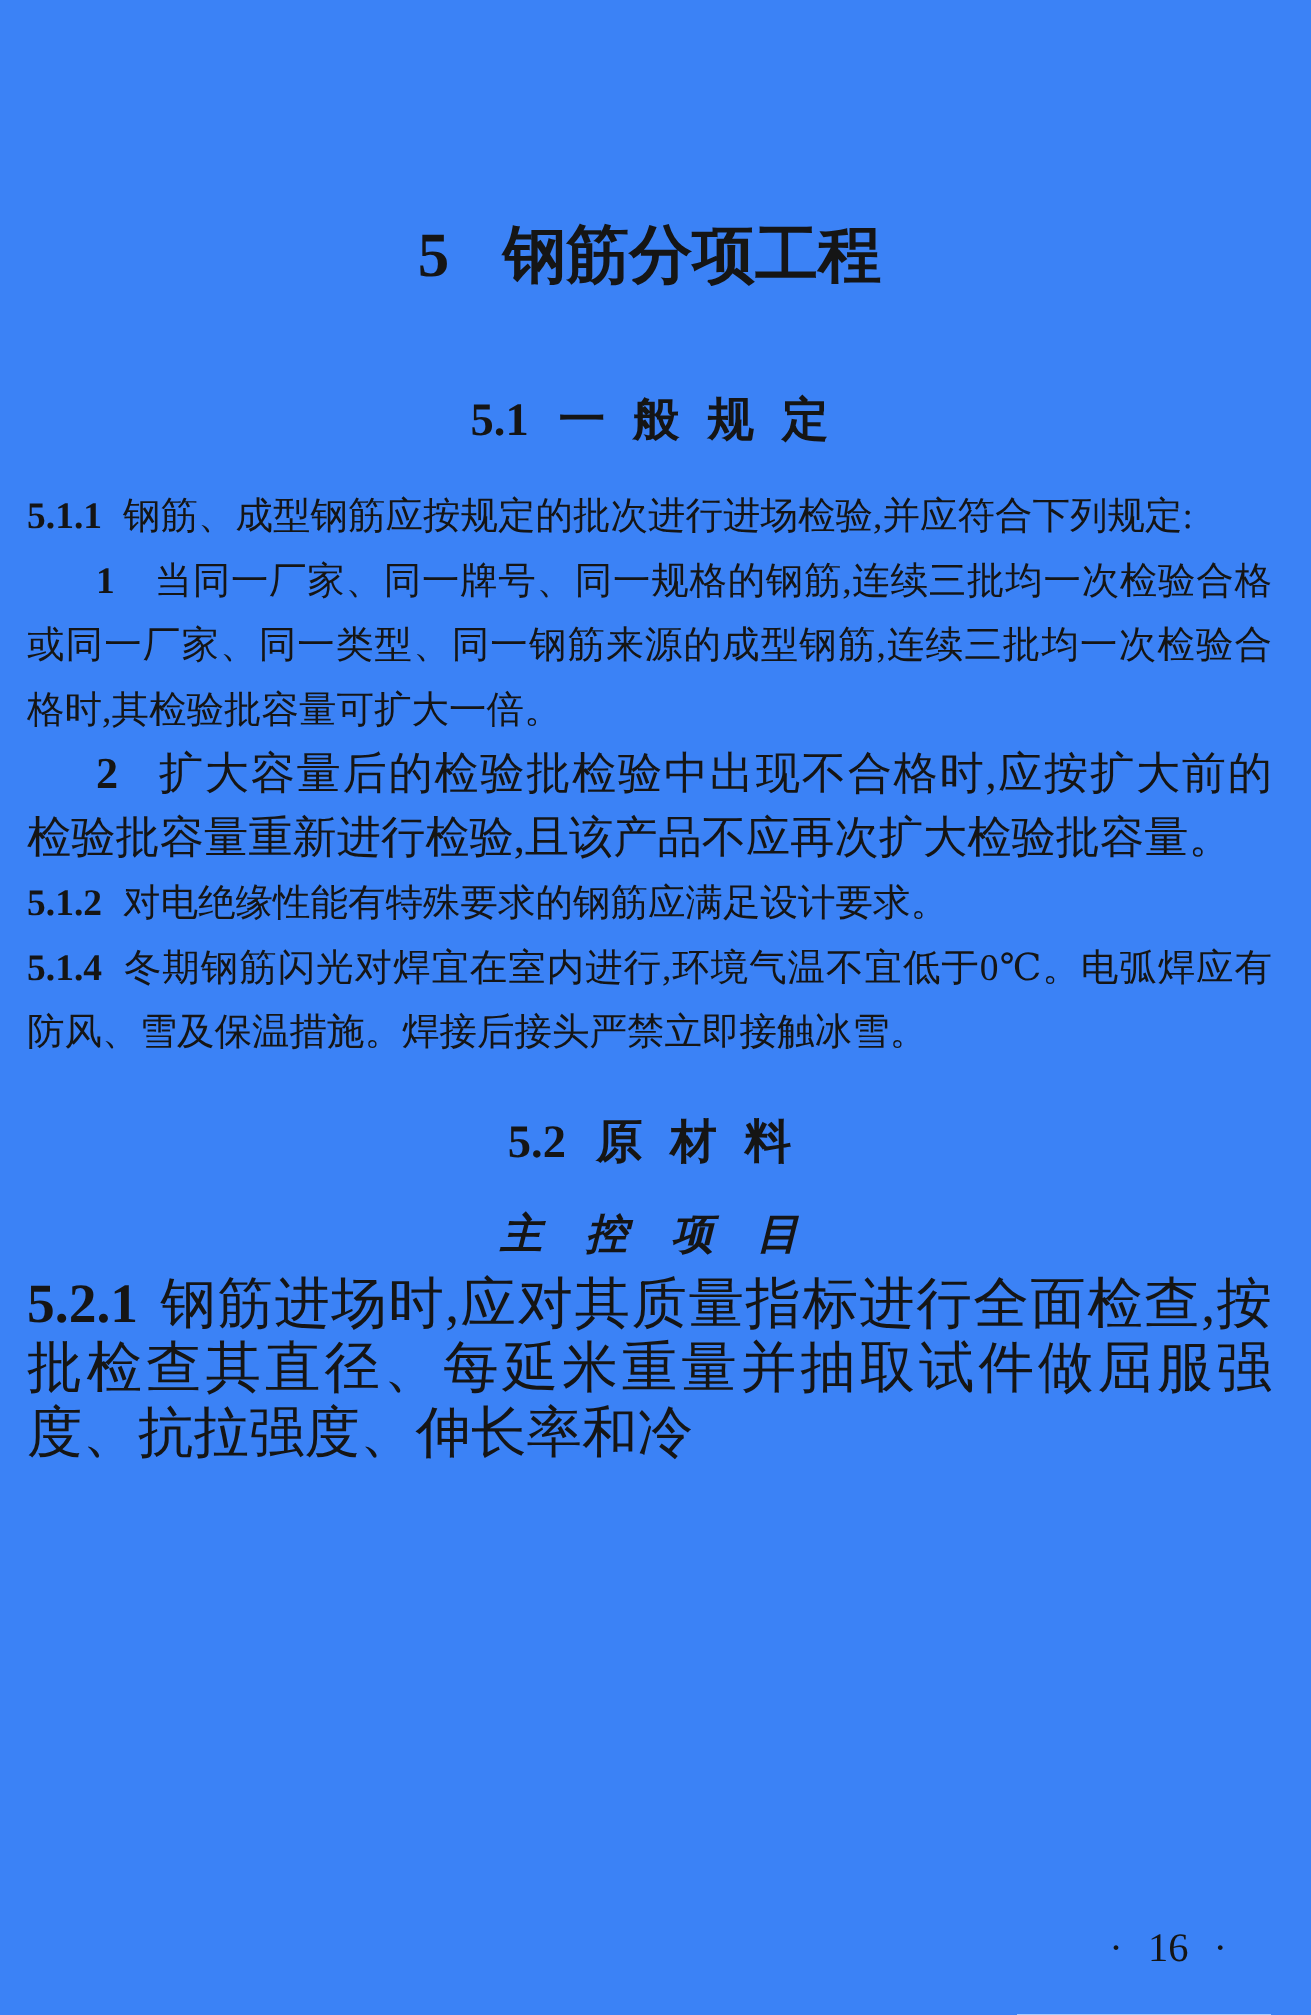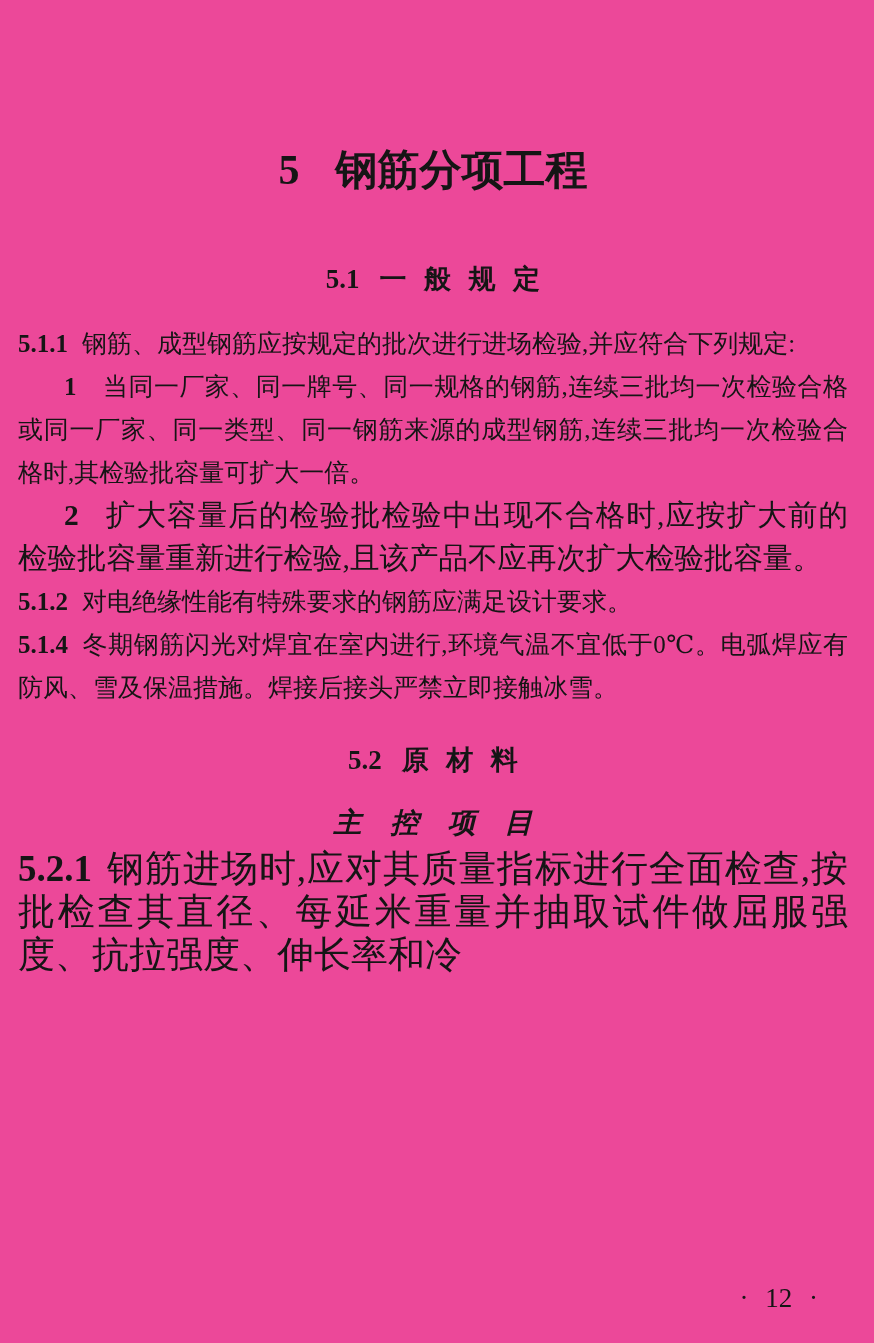--- a/index.html
+++ b/index.html
@@ -1,21 +1,21 @@
 <!DOCTYPE html>
 <html><head>
 <meta charset="utf-8">
 <style>
   html, body { margin: 0; padding: 0; background: #ffffff; }
   .page {
     position: relative;
     width: 874px;
     height: 1343px;
     margin: 0 auto;
-    background: #ec4899;
+    background: #3b82f6;
     color: #151515;
     box-sizing: border-box;
     padding: 0 26px 0 18px;
     overflow: hidden;
     font-family: "Liberation Serif", "DejaVu Serif", serif;
   }
   .chapter-title {
     margin: 0;
     padding-top: 146px;
     text-align: center;
@@ -24,21 +24,21 @@
     font-weight: 700;
     font-family: "Liberation Sans", "DejaVu Sans", sans-serif;
   }
   .chapter-title .ch-num {
     font-family: "Liberation Serif", "DejaVu Serif", serif;
     margin-right: 36px;
   }
   .sec-heading {
     margin: 66px 0 0 0;
     text-align: center;
-    font-size: 27px;
+    font-size: 31px;
     line-height: 38px;
     font-weight: 700;
     word-spacing: 10px;
     font-family: "Liberation Sans", "DejaVu Sans", sans-serif;
   }
   .sec-heading .sec-num {
     font-family: "Liberation Serif", "DejaVu Serif", serif;
     margin-right: 20px;
     word-spacing: normal;
   }
@@ -98,15 +98,15 @@
 
   <p class="clause"><span class="cnum">5.1.4</span><span>冬期钢筋闪光对焊宜在室内进行,环境气温不宜低于0℃。电弧焊应有防风、雪及保温措施。焊接后接头严禁立即接触冰雪。</span></p>
 
 
   <h2 class="sec-heading sec2"><span class="sec-num">5.2</span><span>原 材 料</span></h2>
 
   <h3 class="sub-heading">主 控 项 目</h3>
 
   <p class="clause after-sub fs29"><span class="cnum">5.2.1</span><span>钢筋进场时,应对其质量指标进行全面检查,按批检查其直径、每延米重量并抽取试件做屈服强度、抗拉强度、伸长率和冷</span></p>
 
-  <div class="page-footer">· 12 ·</div>
+  <div class="page-footer">· 16 ·</div>
 
 </main>
 
 </body></html>

